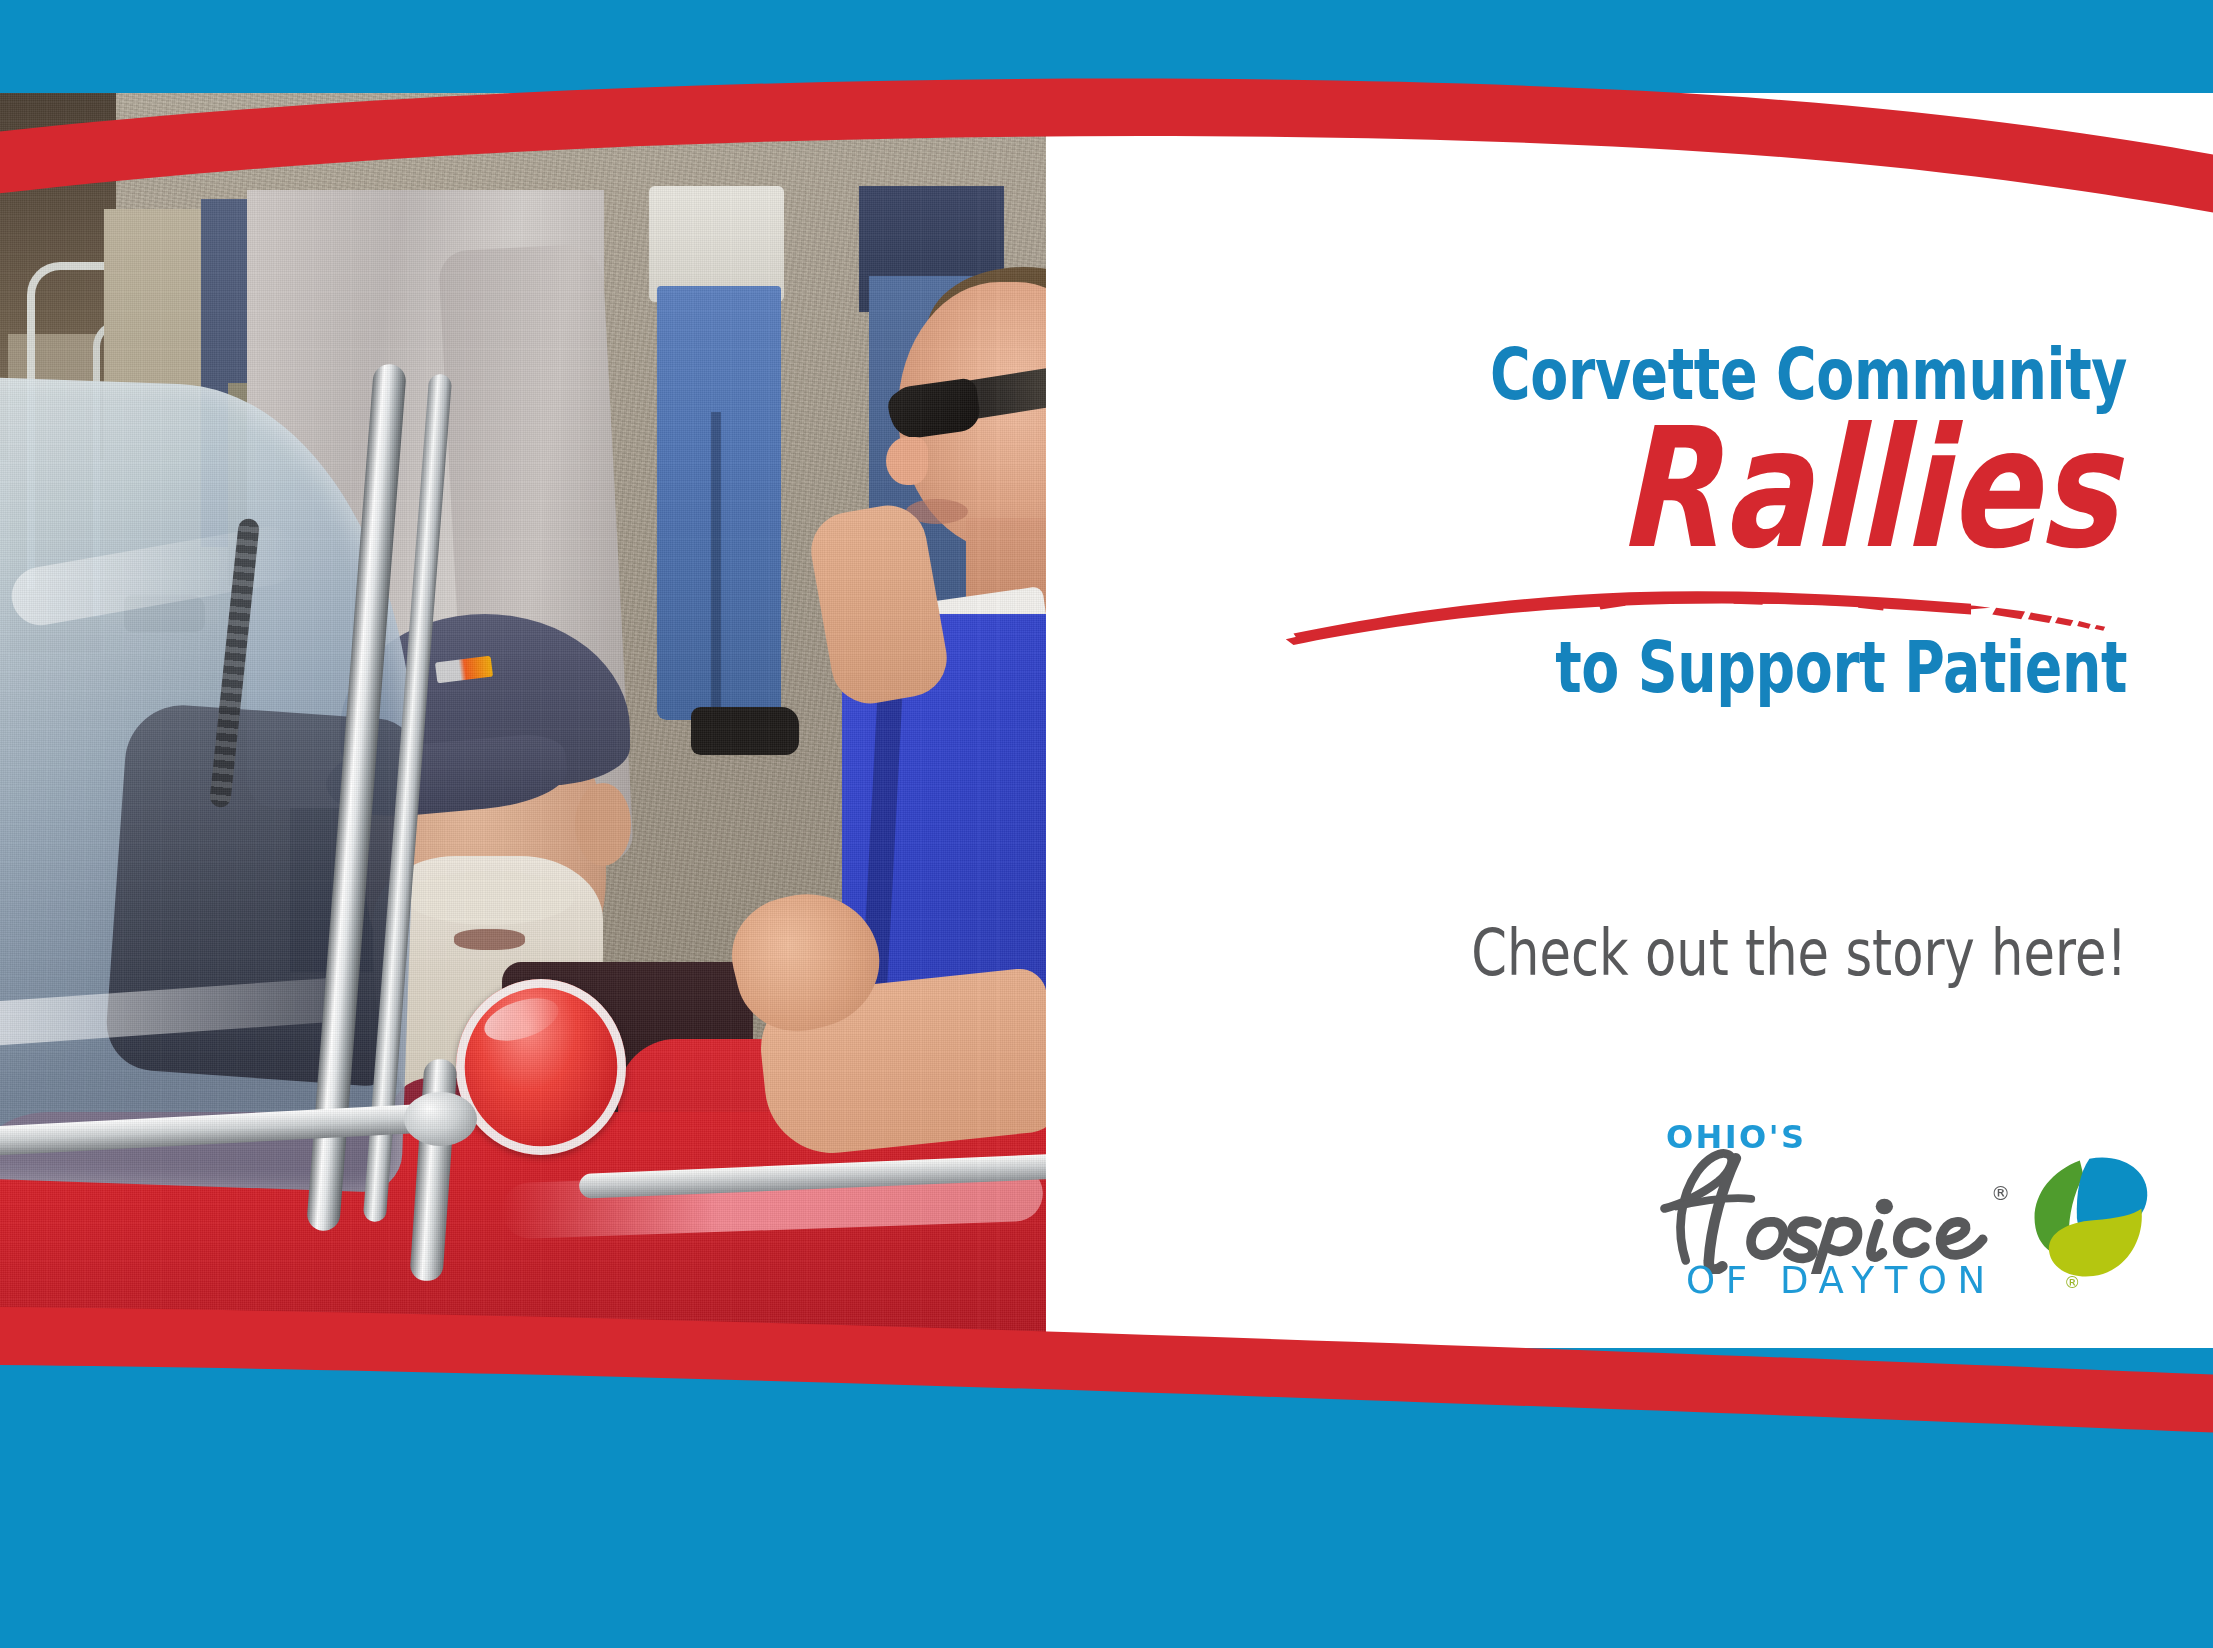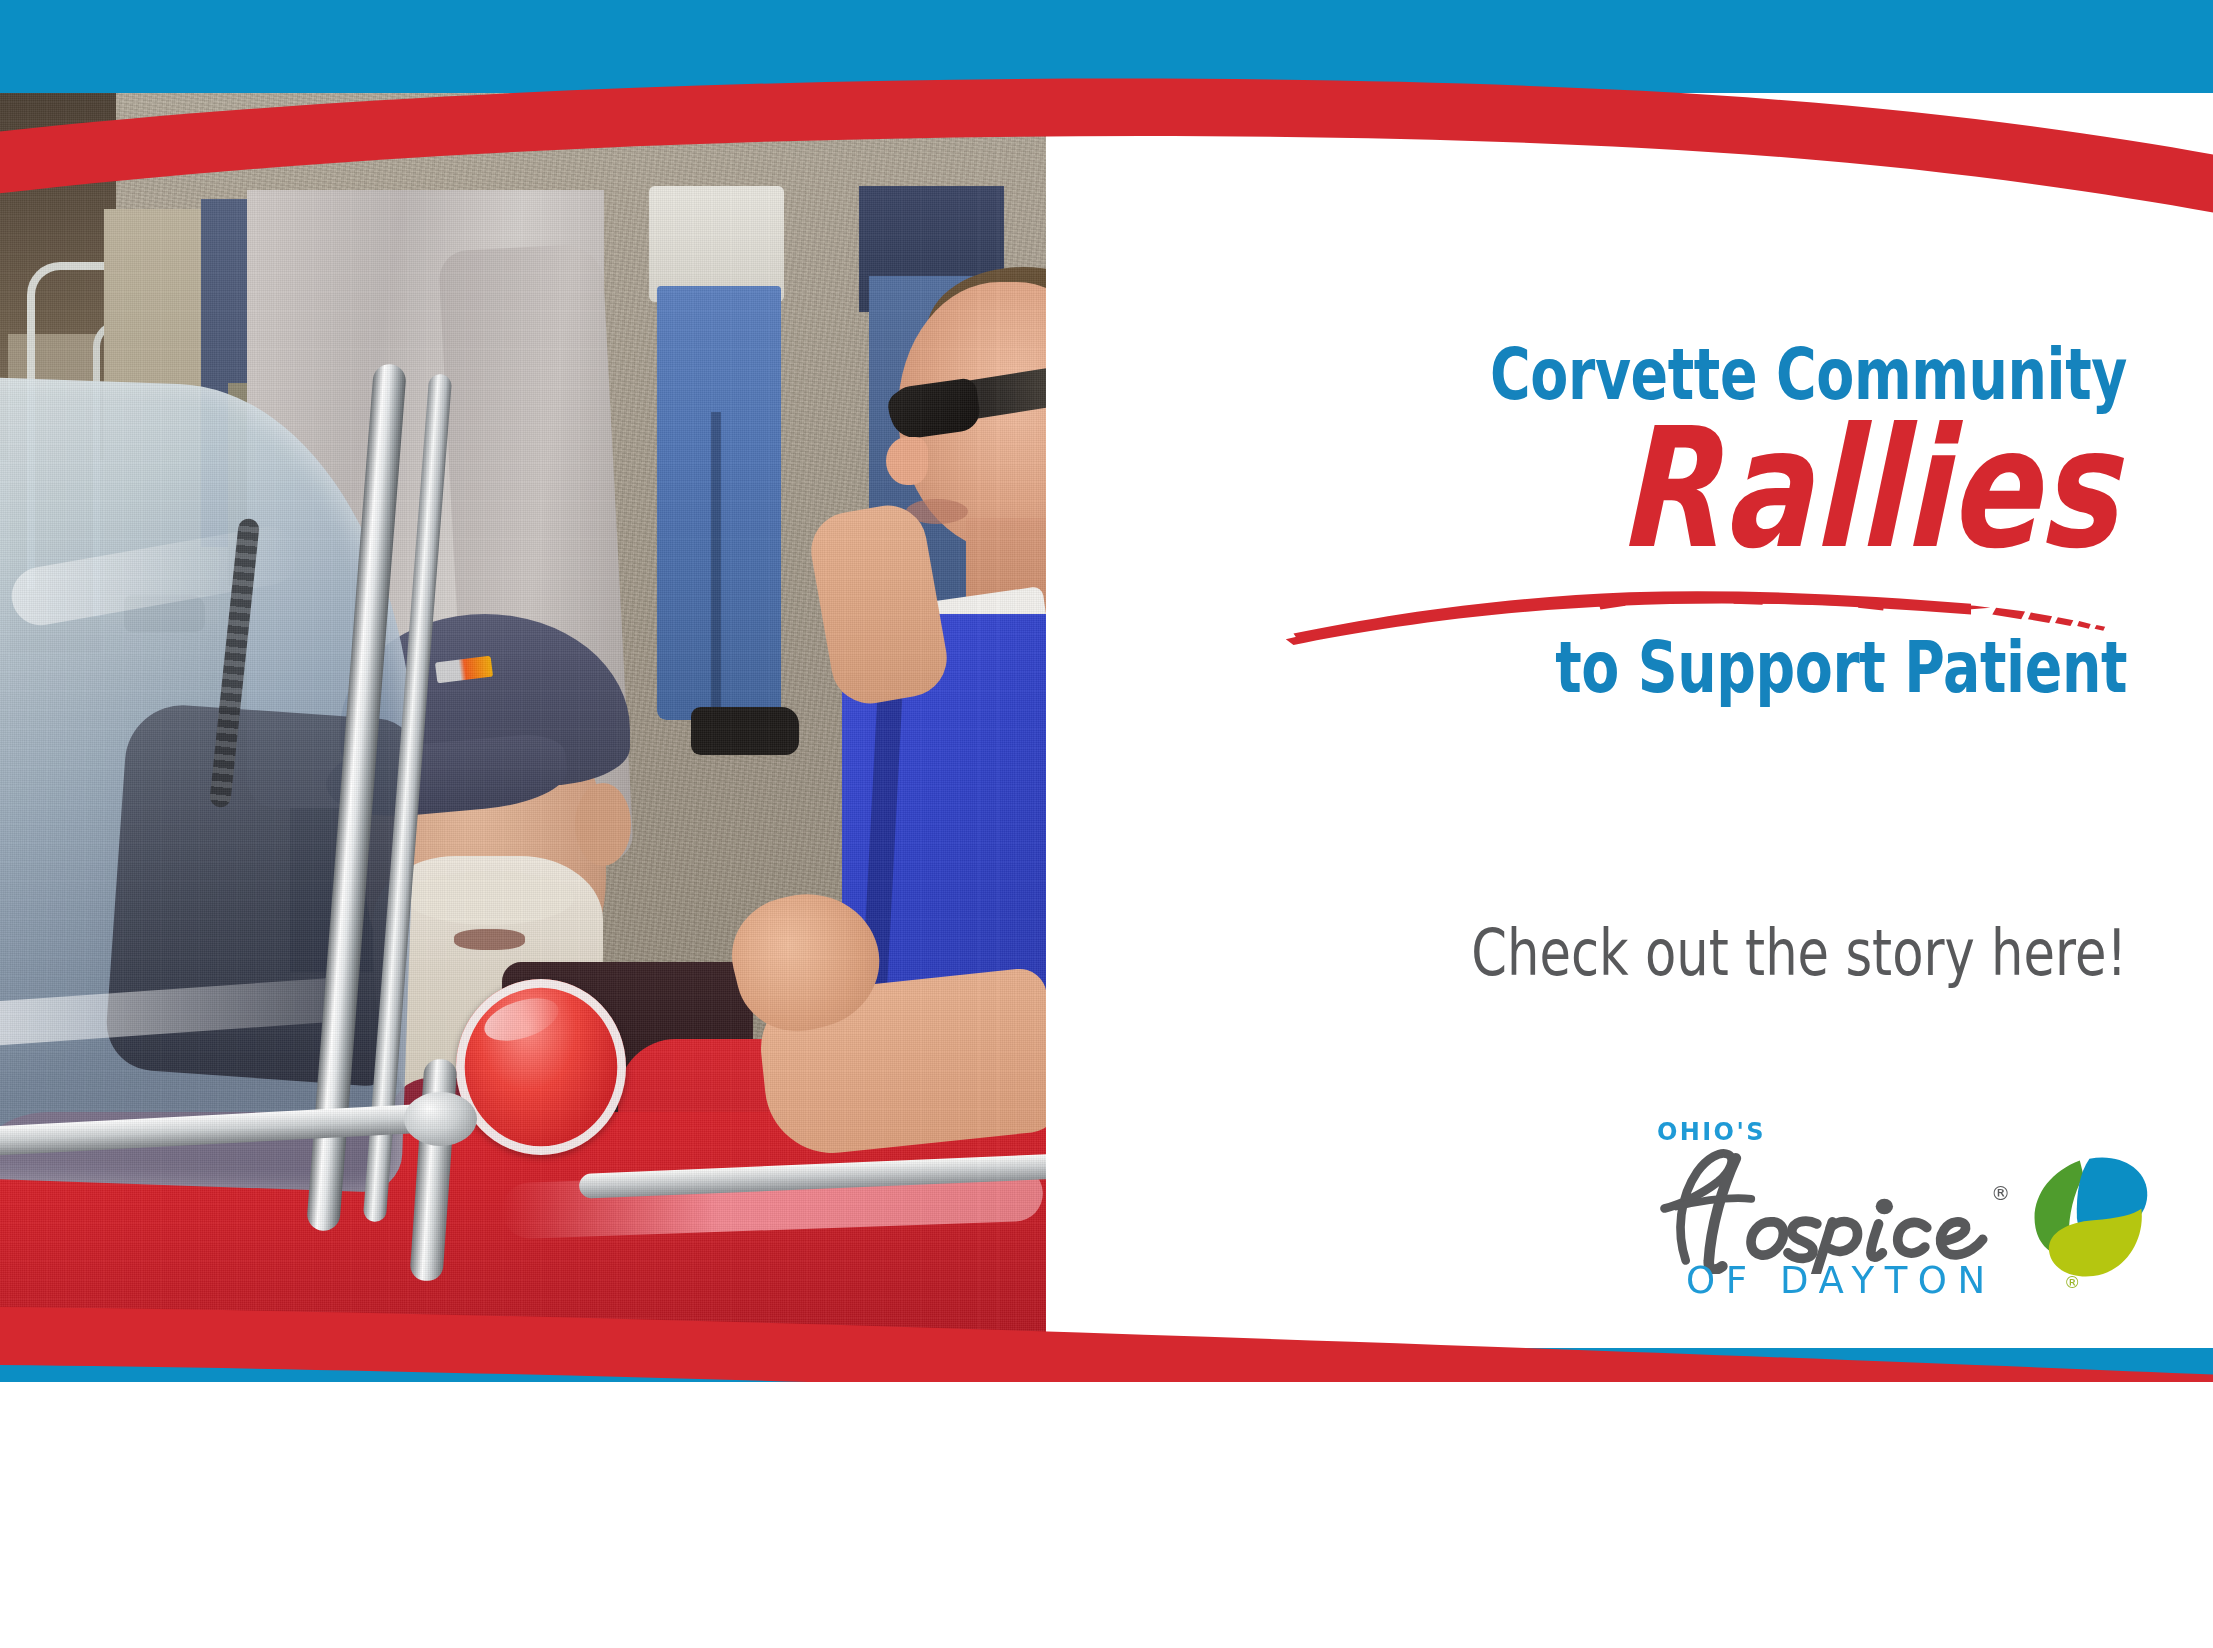--- a/index.html
+++ b/index.html
@@ -7,21 +7,21 @@
     padding: 0;
     background: #ffffff;
   }
   body {
     font-family: "Liberation Sans", sans-serif;
   }
 
   #promo-graphic {
     position: relative;
     width: 2214px;
-    height: 1382px;
+    height: 1648px;
     overflow: hidden;
     background: #0ea5e9;
   }
 
   
   .banner-card {
     position: absolute;
     left: 0;
     top: 93px;
     width: 2214px;
@@ -486,25 +486,25 @@
   
   .logo {
     position: absolute;
     left: 601px;
     top: 1004px;
     width: 483px;
     height: 208px;
   }
   .logo-ohios {
     position: absolute;
-    left: 10px;
+    left: 19px;
     top: 21px;
     font-family: "DejaVu Sans", sans-serif;
     font-weight: 700;
-    font-size: 24px;
+    font-size: 32px;
     letter-spacing: 2.4px;
     color: #1f9ad6;
   }
   .logo-hospice {
     position: absolute;
     left: 0px;
     top: 42px;
     width: 386px;
     height: 135px;
   }

